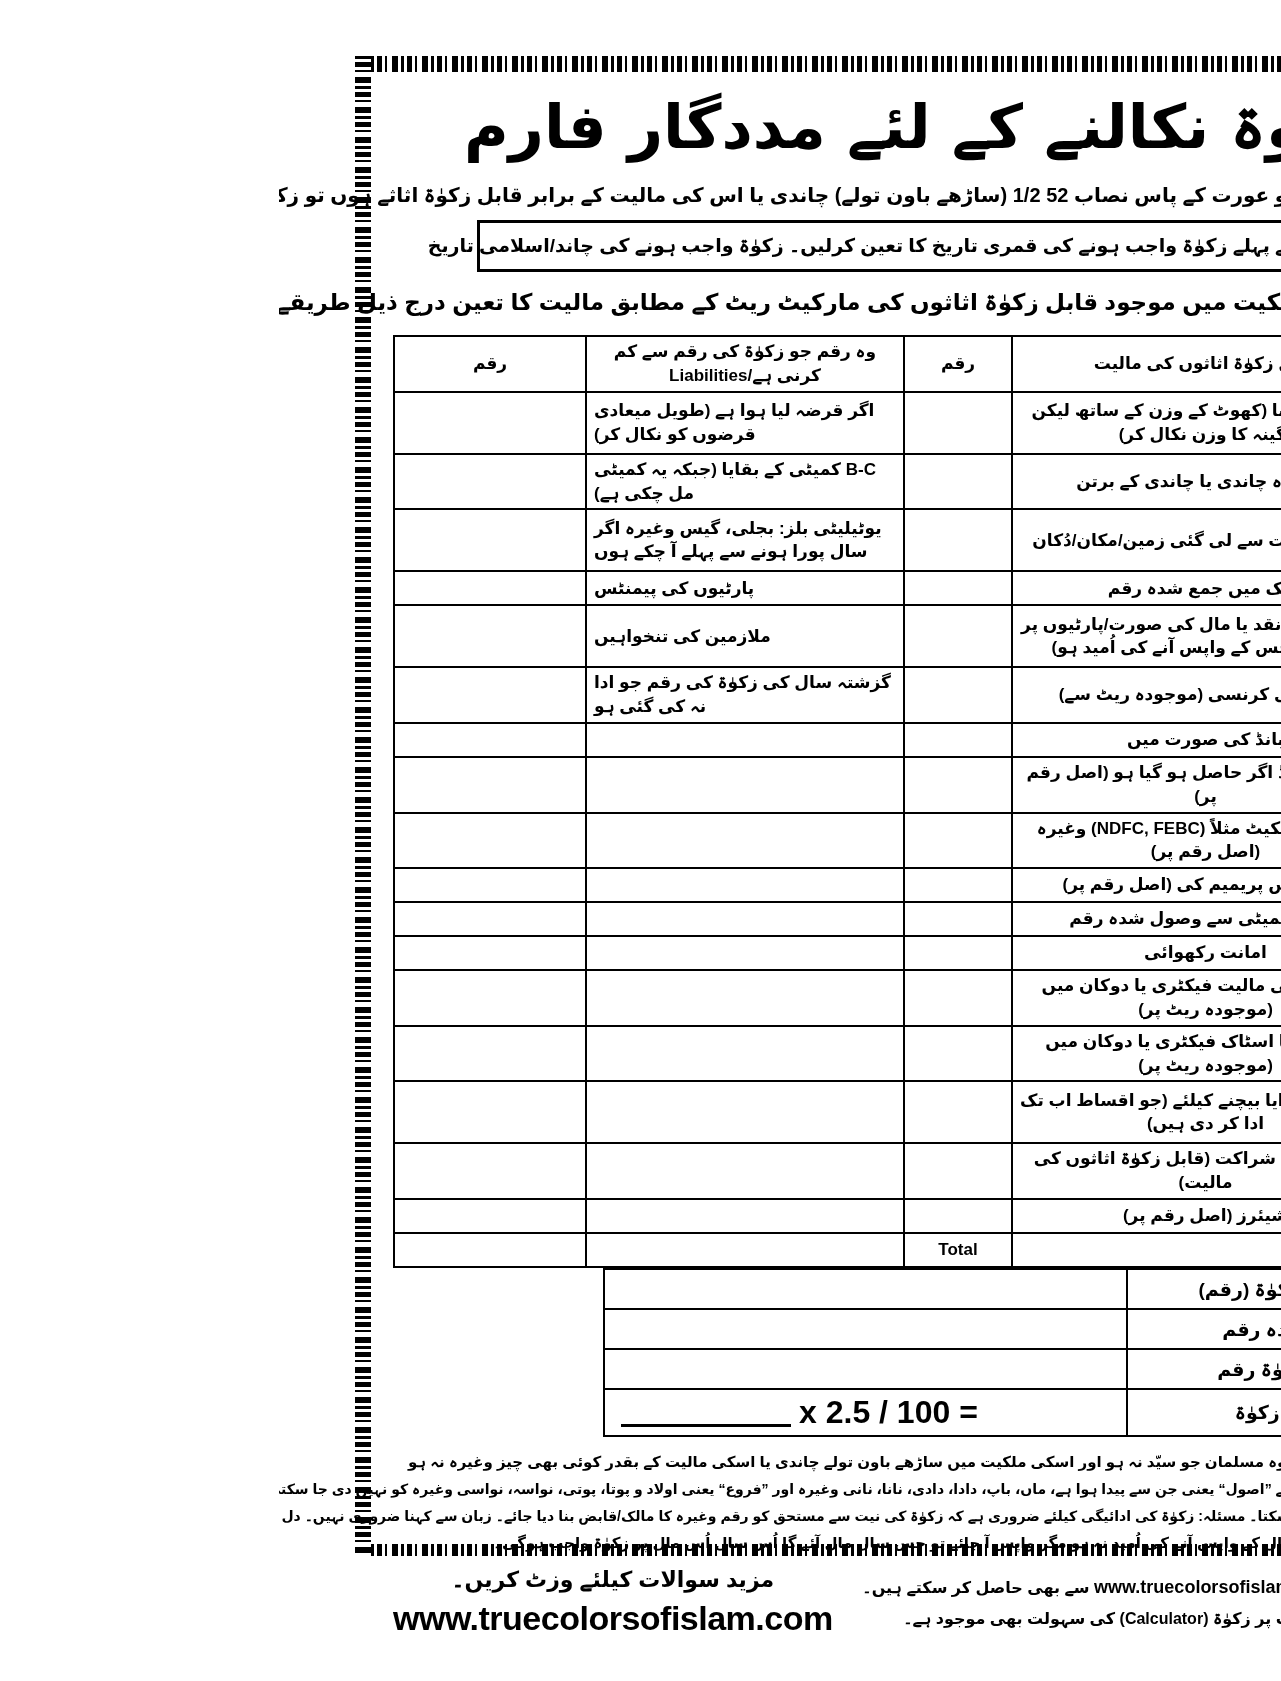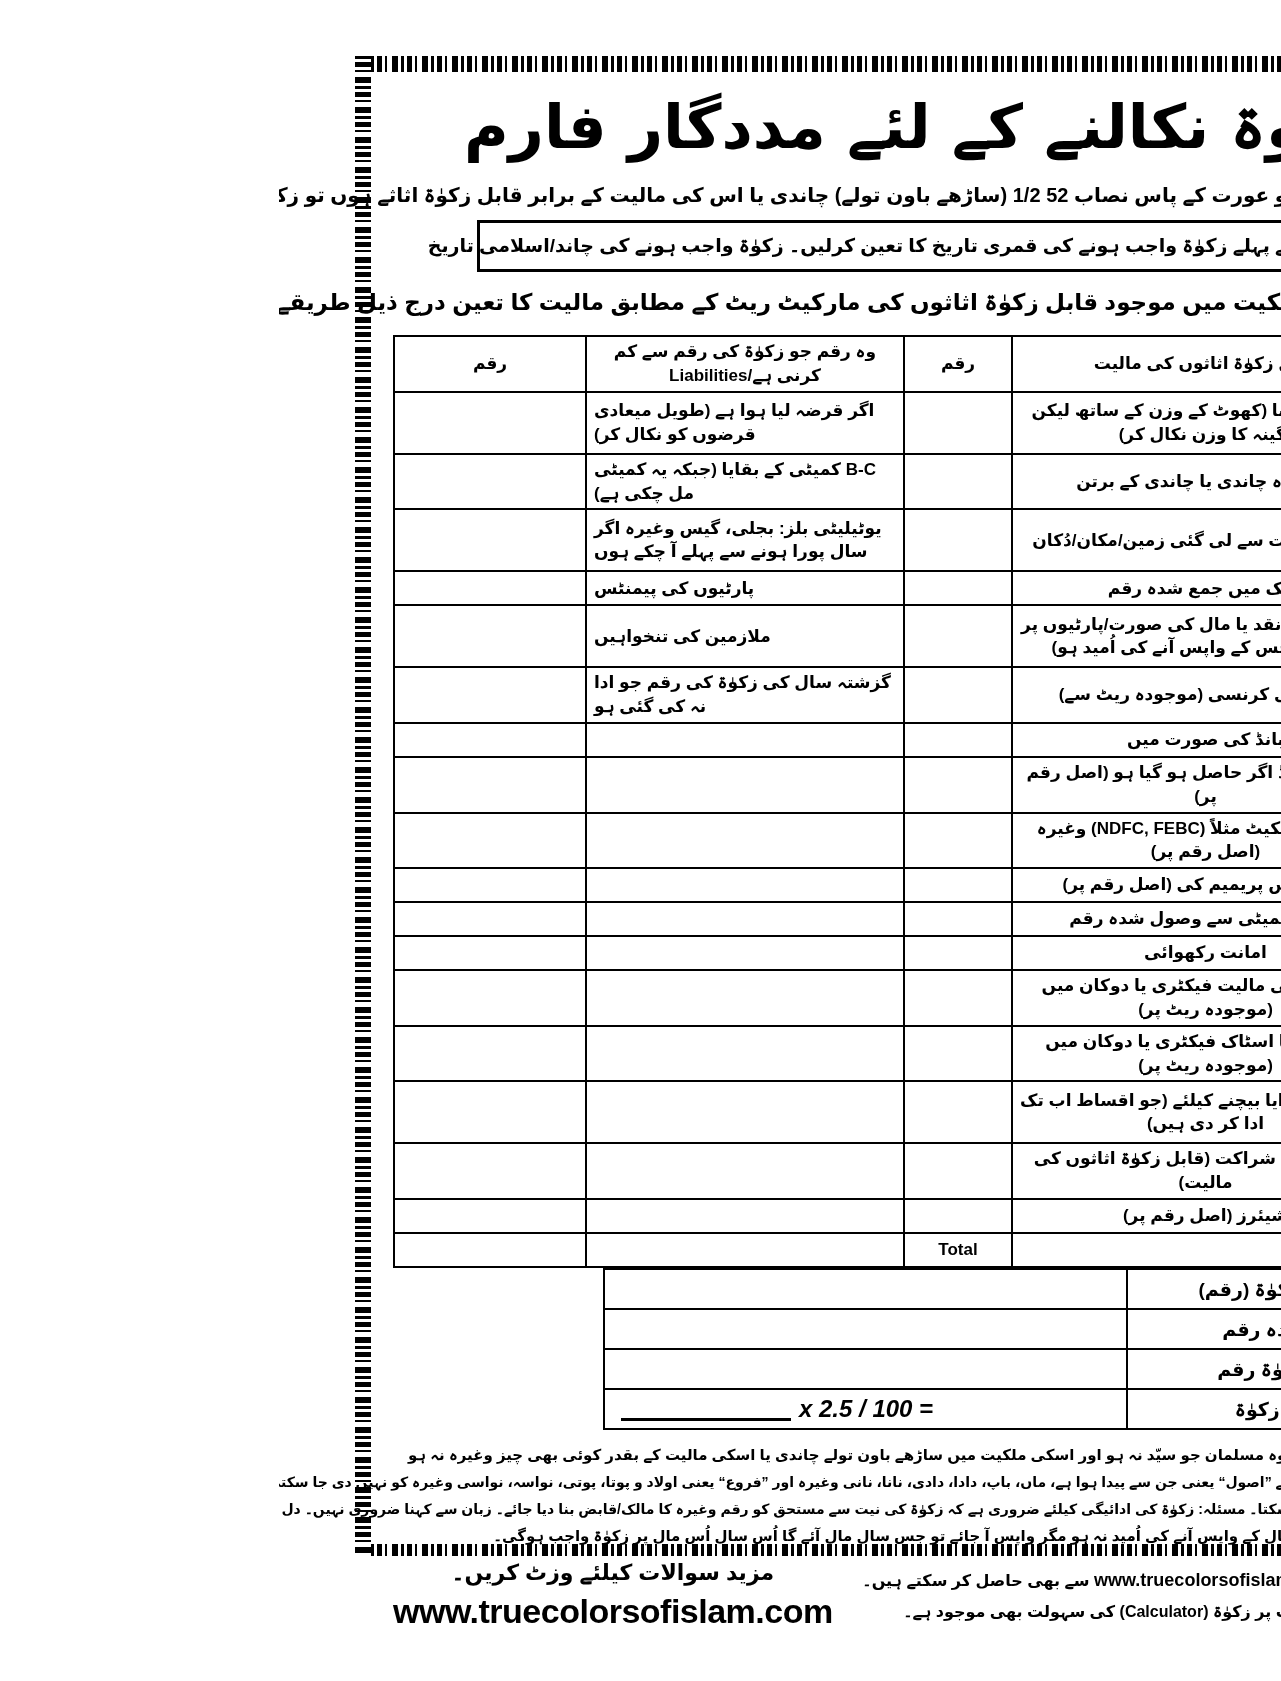--- a/index.html
+++ b/index.html
@@ -113,24 +113,23 @@
     padding:4px 10px;
     box-sizing:border-box;
     vertical-align:middle;
   }
   .sum-label{width:318px;text-align:center;}
   .sum-blank{width:auto;}
   .calc-row td.sum-blank{
     text-align:left;
     font-family:"Liberation Sans",sans-serif;
     font-weight:700;
-    font-size:24px;
+    font-size:32px;
     padding-left:16px;
     direction:ltr;
-    font-style:italic;
   }
   .calc-blank-line{
     display:inline-block;
     border-bottom:3px solid #000;
     width:170px;
     margin-right:8px;
     vertical-align:-4px;
   }
 
   

